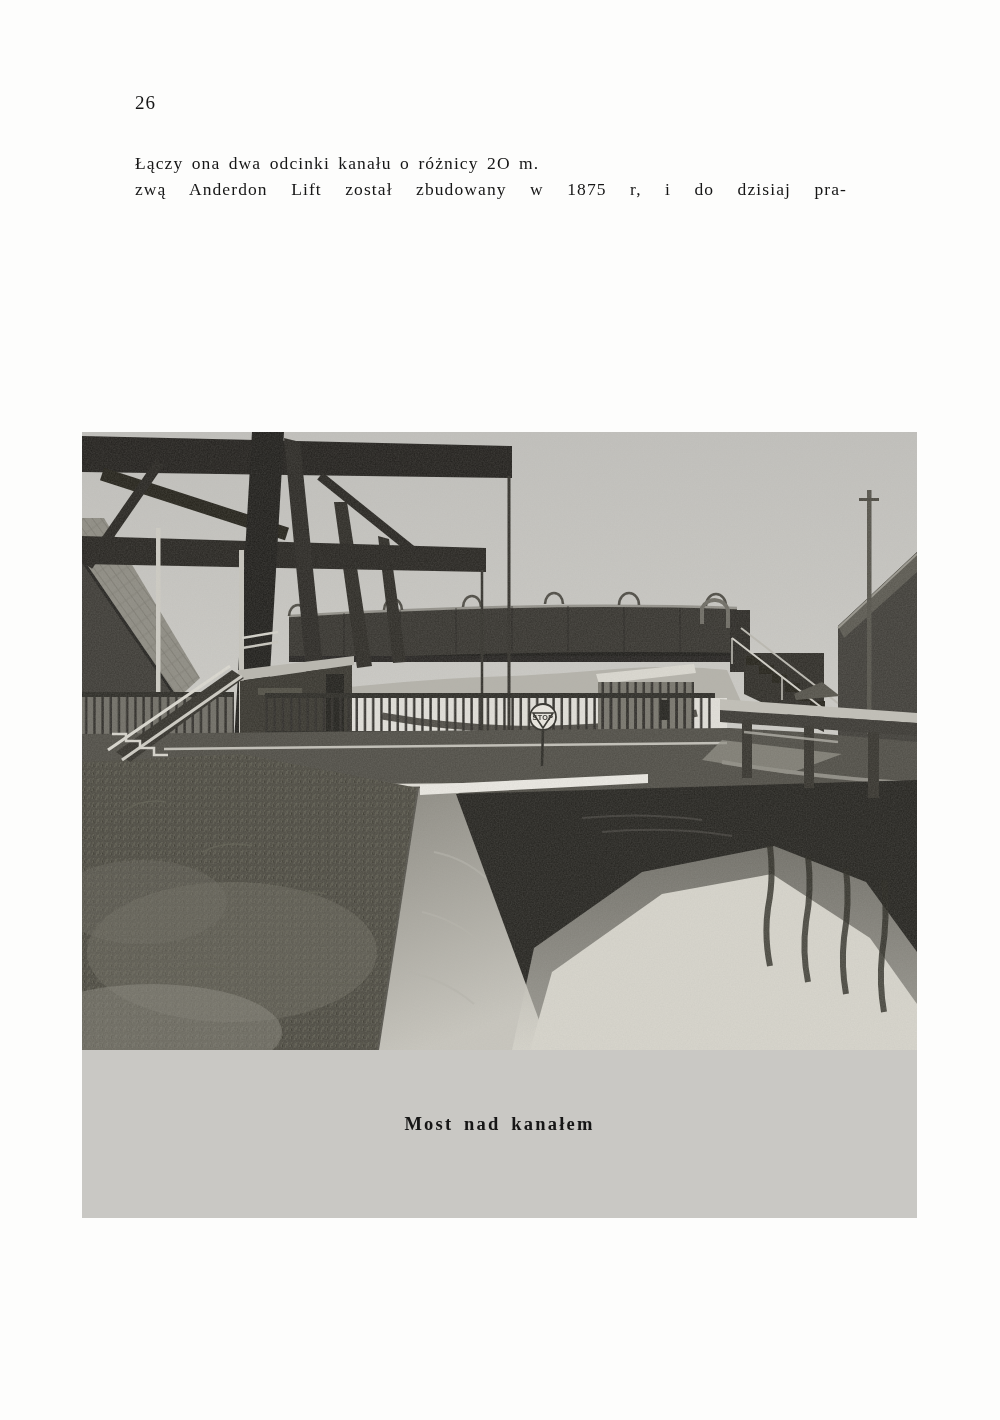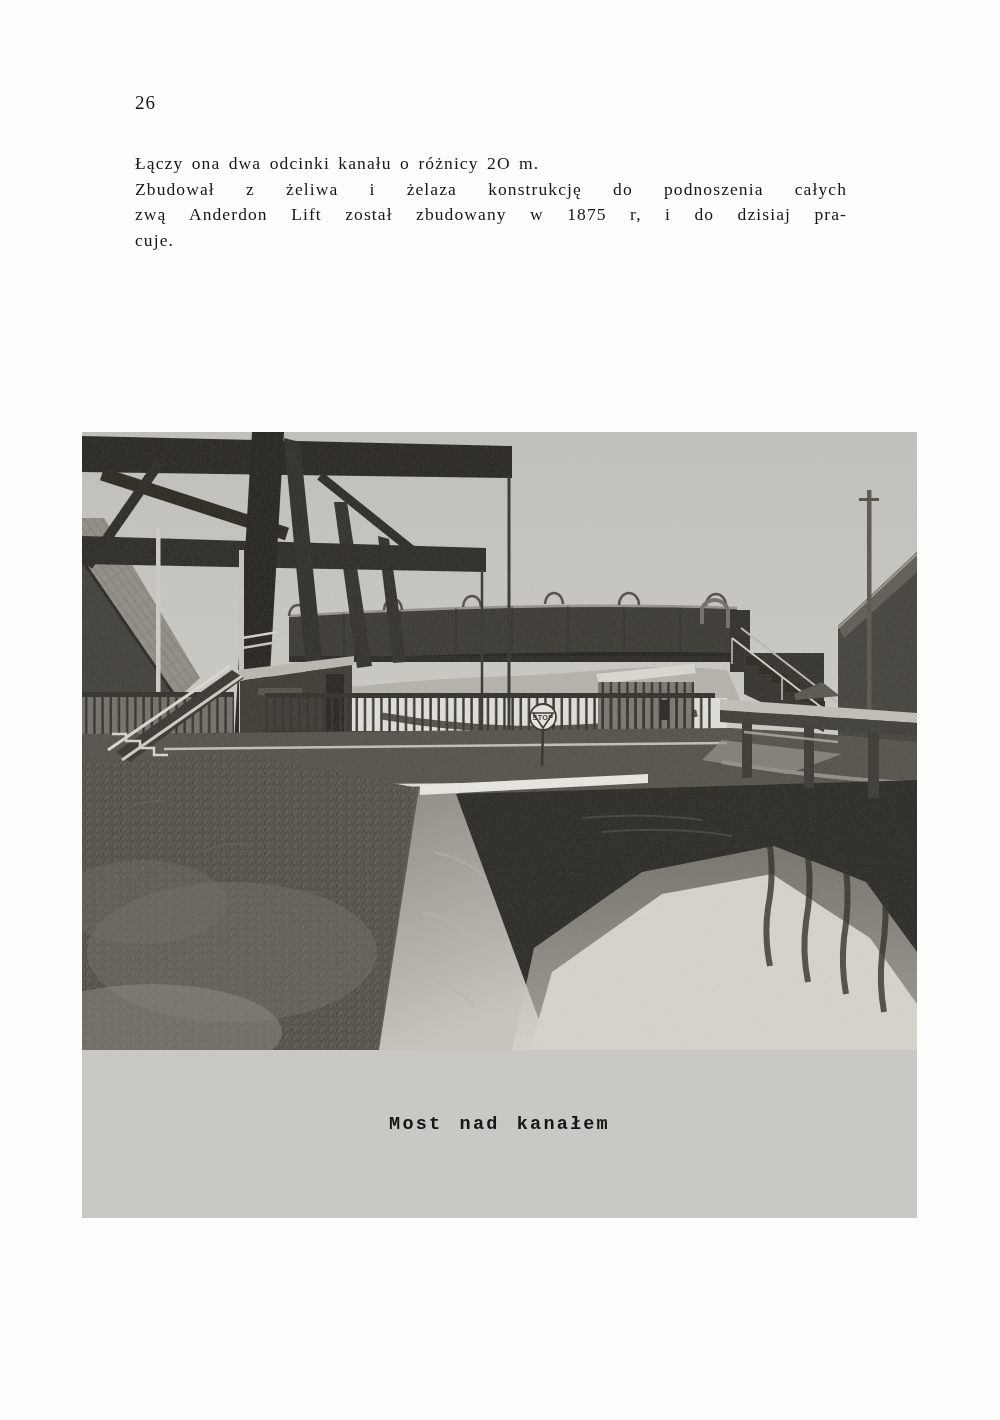--- a/index.html
+++ b/index.html
@@ -21,33 +21,31 @@
   .just{white-space:normal;text-align:justify;text-align-last:justify;}
   .indent{padding-left:68px;}
   .photo-wrap{
     position:absolute;left:82px;top:432px;width:835px;height:786px;
     background:#c9c8c4;
   }
   .photo-wrap svg{display:block;}
   .caption{
     position:absolute;left:82px;top:1114px;width:835px;
     text-align:center;font-size:18.5px;font-weight:bold;
-    letter-spacing:2.2px;word-spacing:4px;font-family:Liberation Mono, monospace;
+    letter-spacing:2.2px;word-spacing:4px;
   }
 </style>
 </head>
 <body>
 
 <div class="page-number">26</div>
 
 <div class="body-text">
   <div class="line">Łączy ona dwa odcinki kanału o różnicy 2O m.</div>
-  <div class="just">Zbudował z żeliwa i żelaza konstrukcję do podnoszenia całych</div>
   <div class="just">zwą Anderdon Lift został zbudowany w 1875 r, i do dzisiaj pra-</div>
-  <div class="line">cuje.</div>
 </div>
 
 <div class="photo-wrap">
 <svg width="835" height="618" viewBox="0 0 835 618" xmlns="http://www.w3.org/2000/svg">
   <defs>
     <linearGradient id="skyg" x1="0" y1="0" x2="0" y2="1">
       <stop offset="0" stop-color="#c2c1bd"></stop>
       <stop offset="0.55" stop-color="#cfcec9"></stop>
       <stop offset="1" stop-color="#d6d5d0"></stop>
     </linearGradient>

